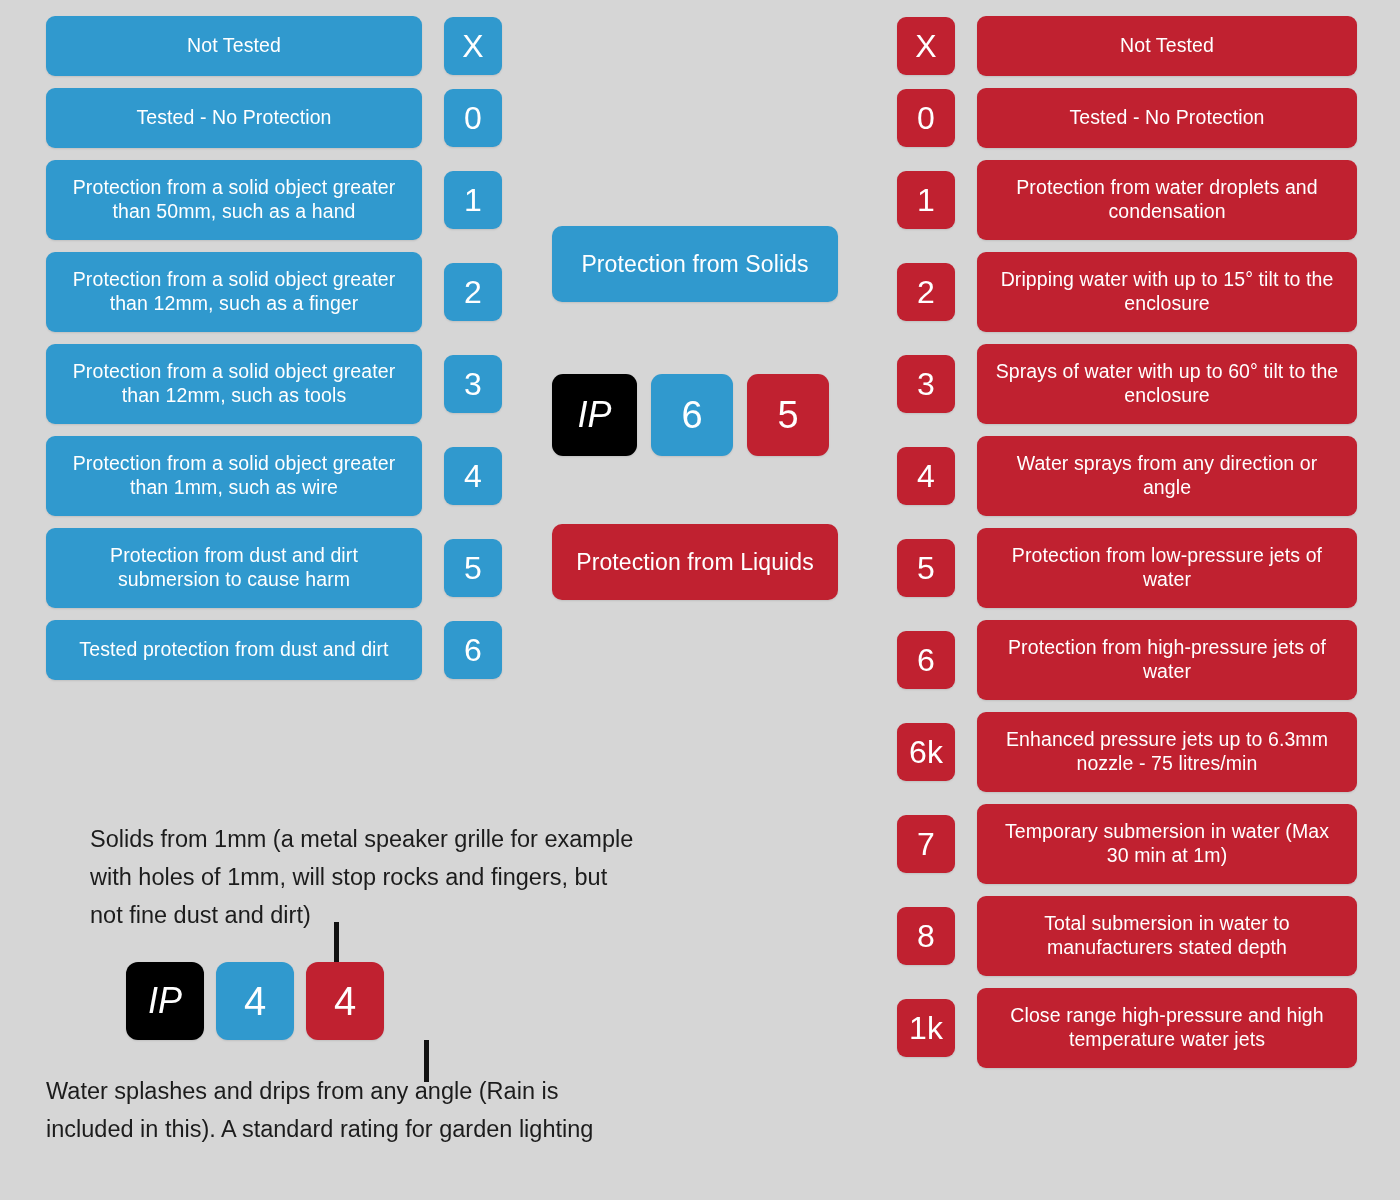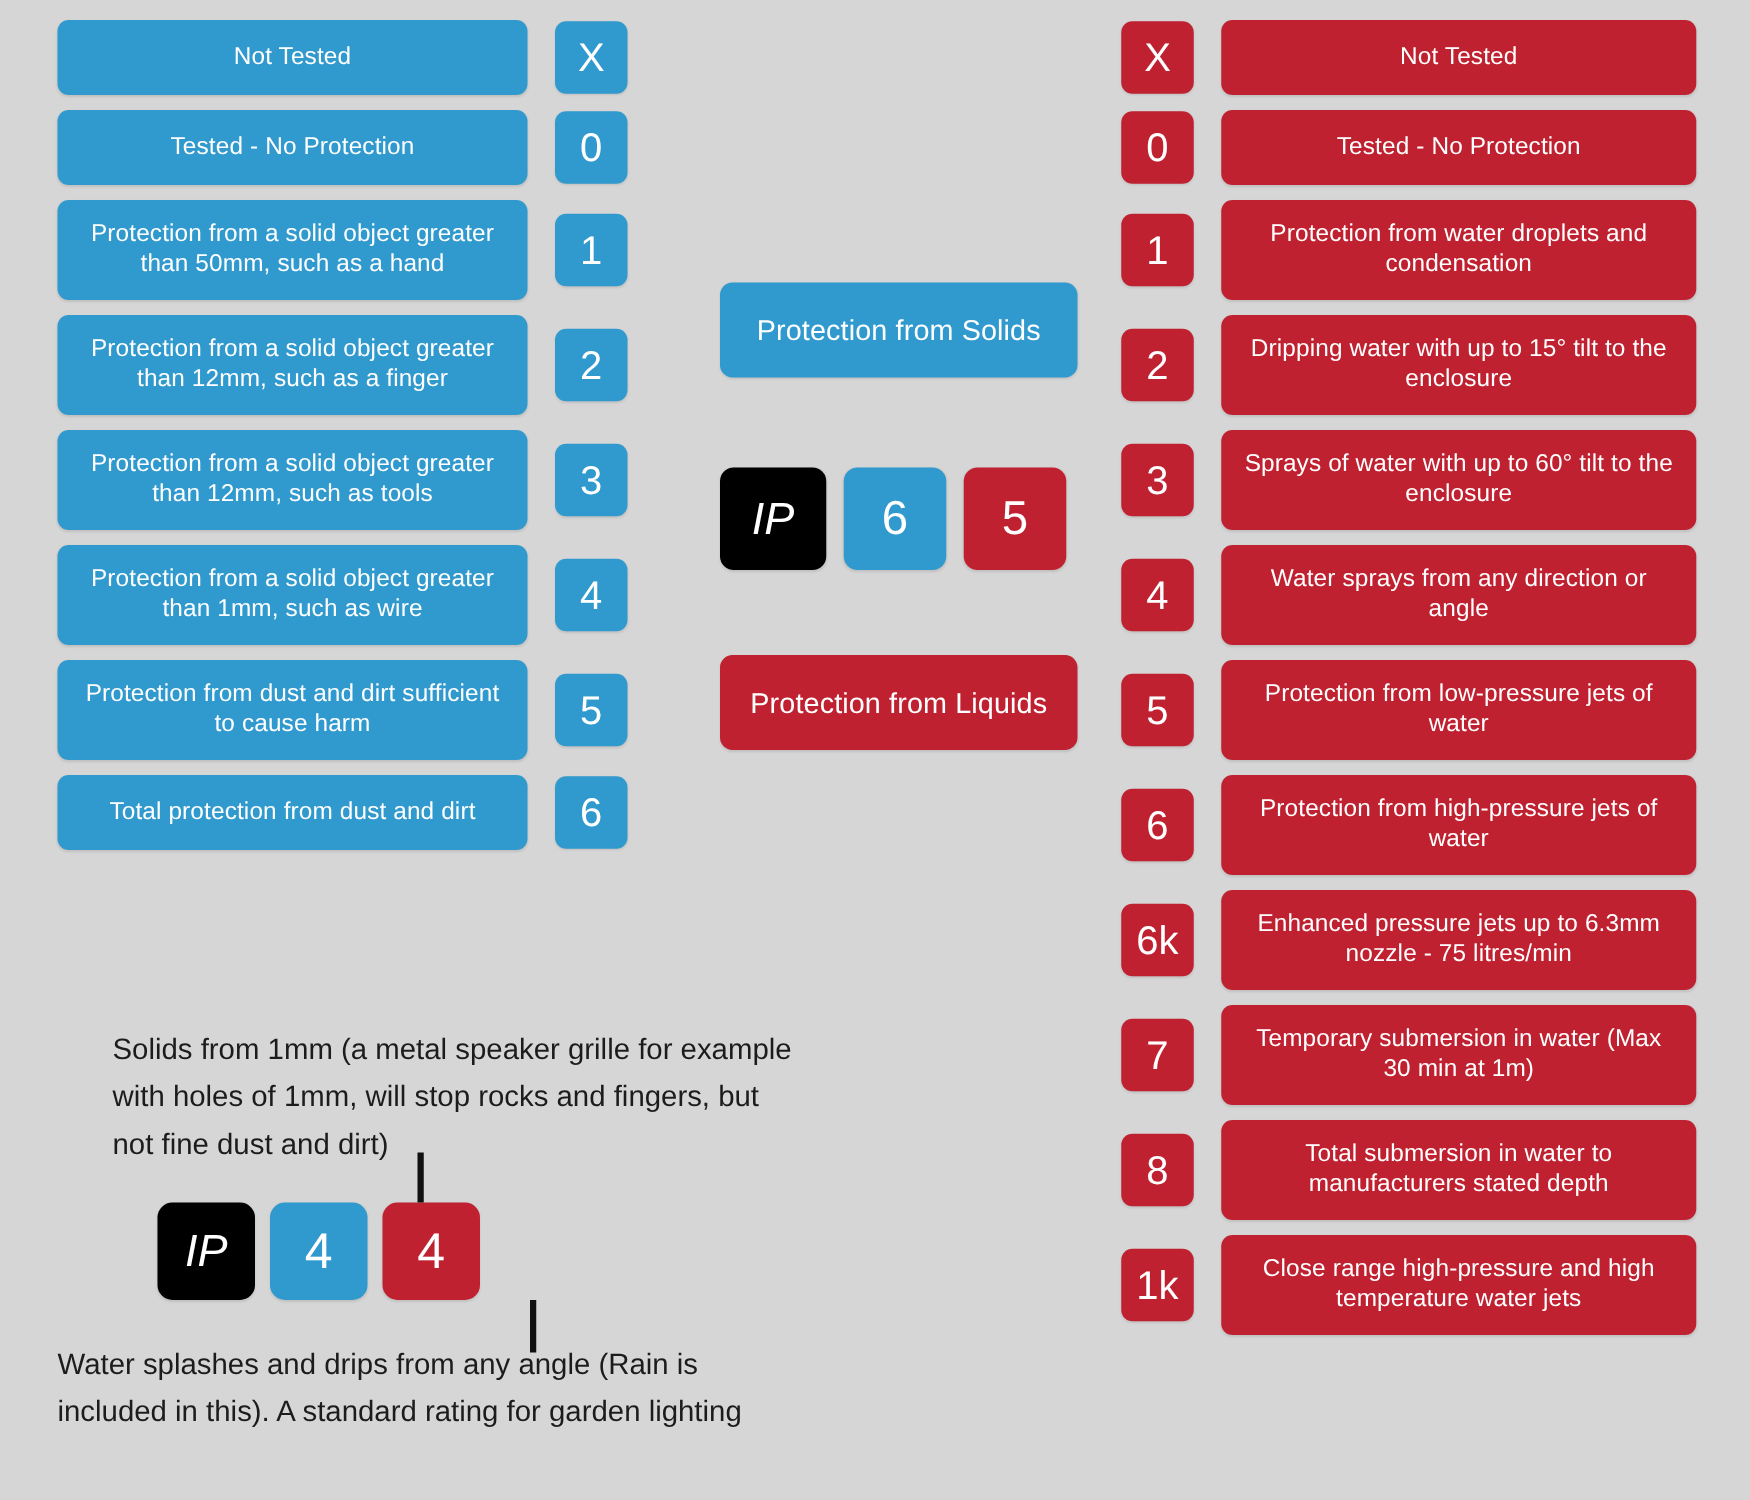--- a/index.html
+++ b/index.html
@@ -74,21 +74,21 @@
   #liquids-column .row {
     display: flex;
     align-items: center;
   }
   #liquids-column .row .badge { width: 58px; height: 58px; margin-right: 22px; }
   #liquids-column .row .bar { width: 380px; }
 
   
   #center-panel {
     position: absolute;
-    left: 576px;
+    left: 552px;
     top: 226px;
     width: 286px;
   }
   #title-solids, #title-liquids {
     width: 286px;
     height: 76px;
     font-size: 23px;
     border-radius: 10px;
   }
   #ip-code-main {
@@ -165,25 +165,25 @@
     </div>
     <div class="row">
       <div class="bar blue h2line">Protection from a solid object greater than 12mm, such as tools</div>
       <div class="badge blue">3</div>
     </div>
     <div class="row">
       <div class="bar blue h2line">Protection from a solid object greater than 1mm, such as wire</div>
       <div class="badge blue">4</div>
     </div>
     <div class="row">
-      <div class="bar blue h2line">Protection from dust and dirt sufficient to cause harm</div>
+      <div class="bar blue h2line">Protection from dust and dirt submersion to cause harm</div>
       <div class="badge blue">5</div>
     </div>
     <div class="row">
-      <div class="bar blue h1line">Total protection from dust and dirt</div>
+      <div class="bar blue h1line">Tested protection from dust and dirt</div>
       <div class="badge blue">6</div>
     </div>
   </div>
 
 <div id="center-panel">
 
   <div class="bar blue" id="title-solids">Protection from Solids</div>
 
   <div id="ip-code-main">
     <div class="badge black ip-letters">IP</div>

